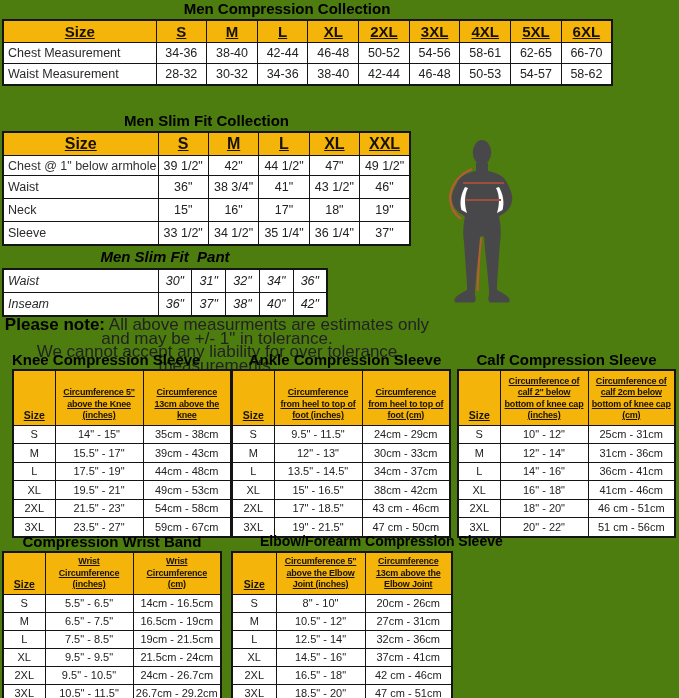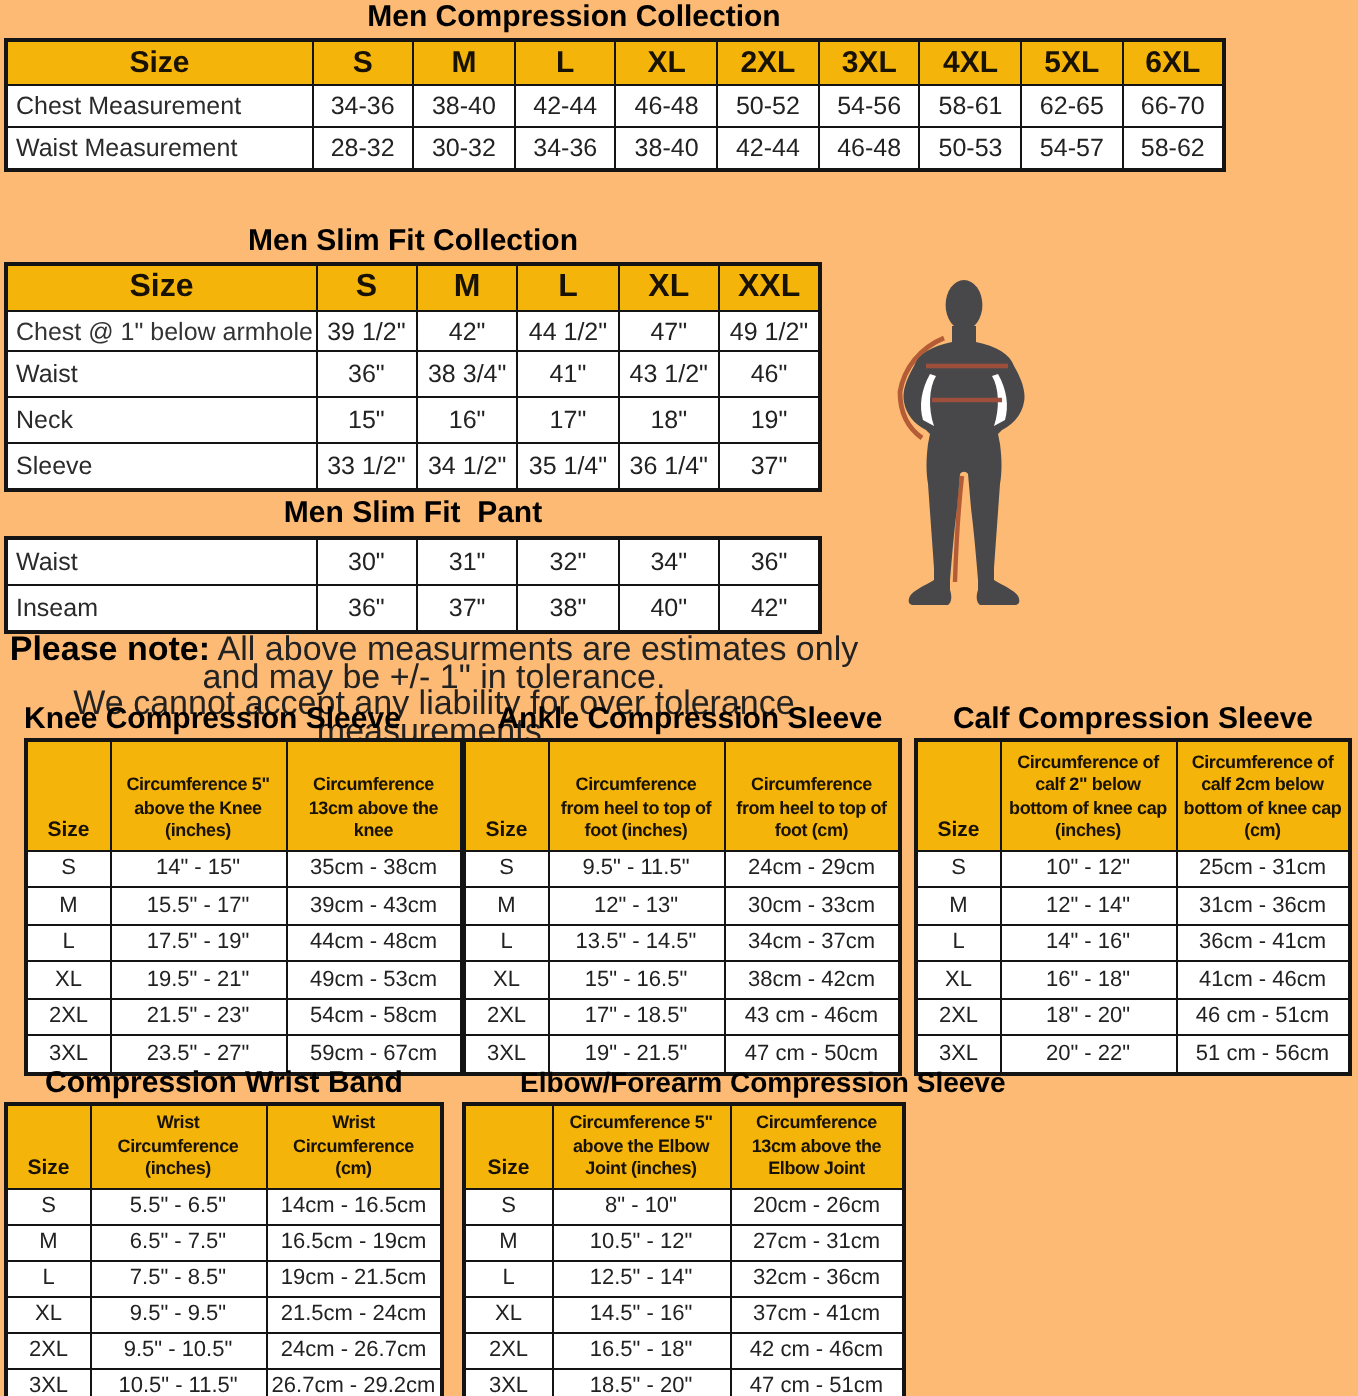--- a/index.html
+++ b/index.html
@@ -1,28 +1,28 @@
 <!DOCTYPE html>
 <html><head>
 <meta charset="utf-8">
 <style>
   html,body{margin:0;padding:0;background:#fff;}
   #canvas{
-    position:relative;width:679px;height:698px;background:#fdba74;
+    position:relative;width:679px;height:698px;background:#4d7c0f;
     font-family:"Liberation Sans",sans-serif;color:#1a1a1a;overflow:hidden;
   }
   .blk{position:absolute;}
   .ttl{
     font-weight:bold;font-size:15px;color:#000;text-align:center;
     white-space:pre;line-height:17px;
   }
   table{border-collapse:collapse;table-layout:fixed;background:#fff;}
   table,th,td{border:1px solid #141414;}
   table{border:2px solid #141414;}
-  th{background:#f5b40a;font-weight:bold;color:#181204;}
+  th{background:#f5b40a;font-weight:bold;color:#181204;text-decoration:underline;}
   td{color:#222;}
   th,td{text-align:center;vertical-align:middle;padding:0;overflow:hidden;}
 
   
   .main{width:100%;}
   #t-compression th{font-size:15px;height:21px;}
   #t-compression td{font-size:12.5px;height:20px;}
   #t-slim th{font-size:16px;height:22px;}
   #t-slim td,#t-pant td{font-size:12.5px;}
   #t-slim tbody tr td{height:22px;}
@@ -149,21 +149,21 @@
             <td>33 1/2"</td>
             <td>34 1/2"</td>
             <td>35 1/4"</td>
             <td>36 1/4"</td>
             <td>37"</td>
           </tr>
         </tbody>
       </table>
   </section>
 
-  <section class="blk" style="left:2px;top:248px;width:409px;">
+  <section class="blk" style="left:2px;top:248px;width:326px;font-style:italic;">
     <div class="ttl">Men Slim Fit  Pant</div>
     <table id="t-pant" class="main" style="margin-top:3px;">
       <colgroup>
           <col style="width:155px">
         </colgroup>
     <tbody>
           <tr>
             <td class="lbl">Waist</td>
             <td>30"</td>
             <td>31"</td>

